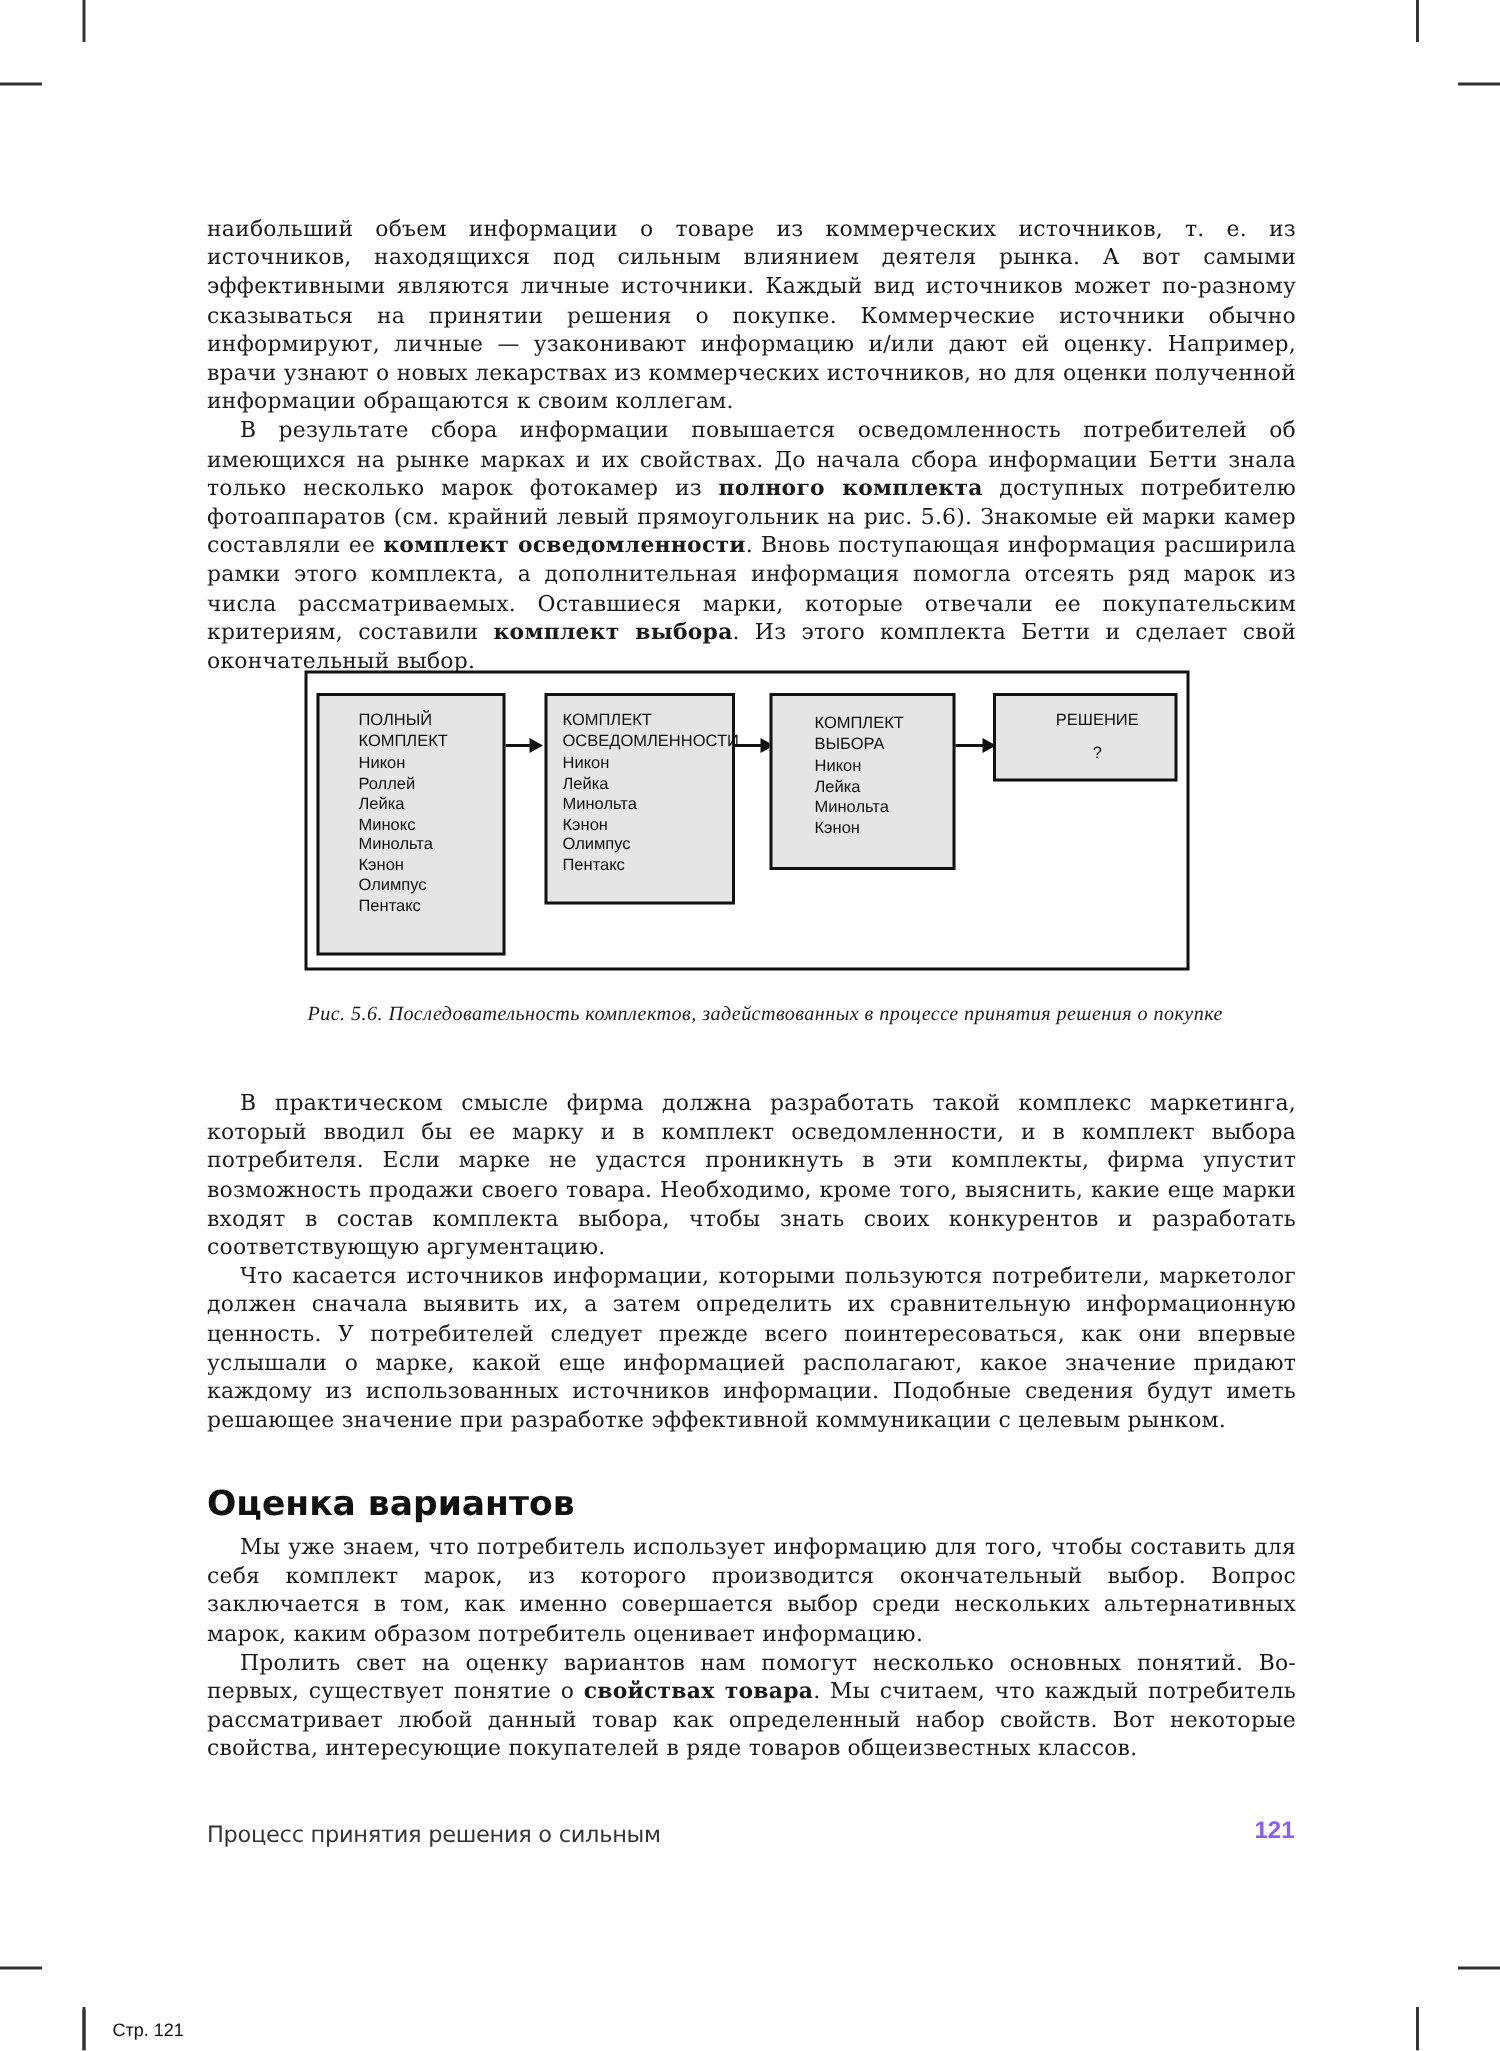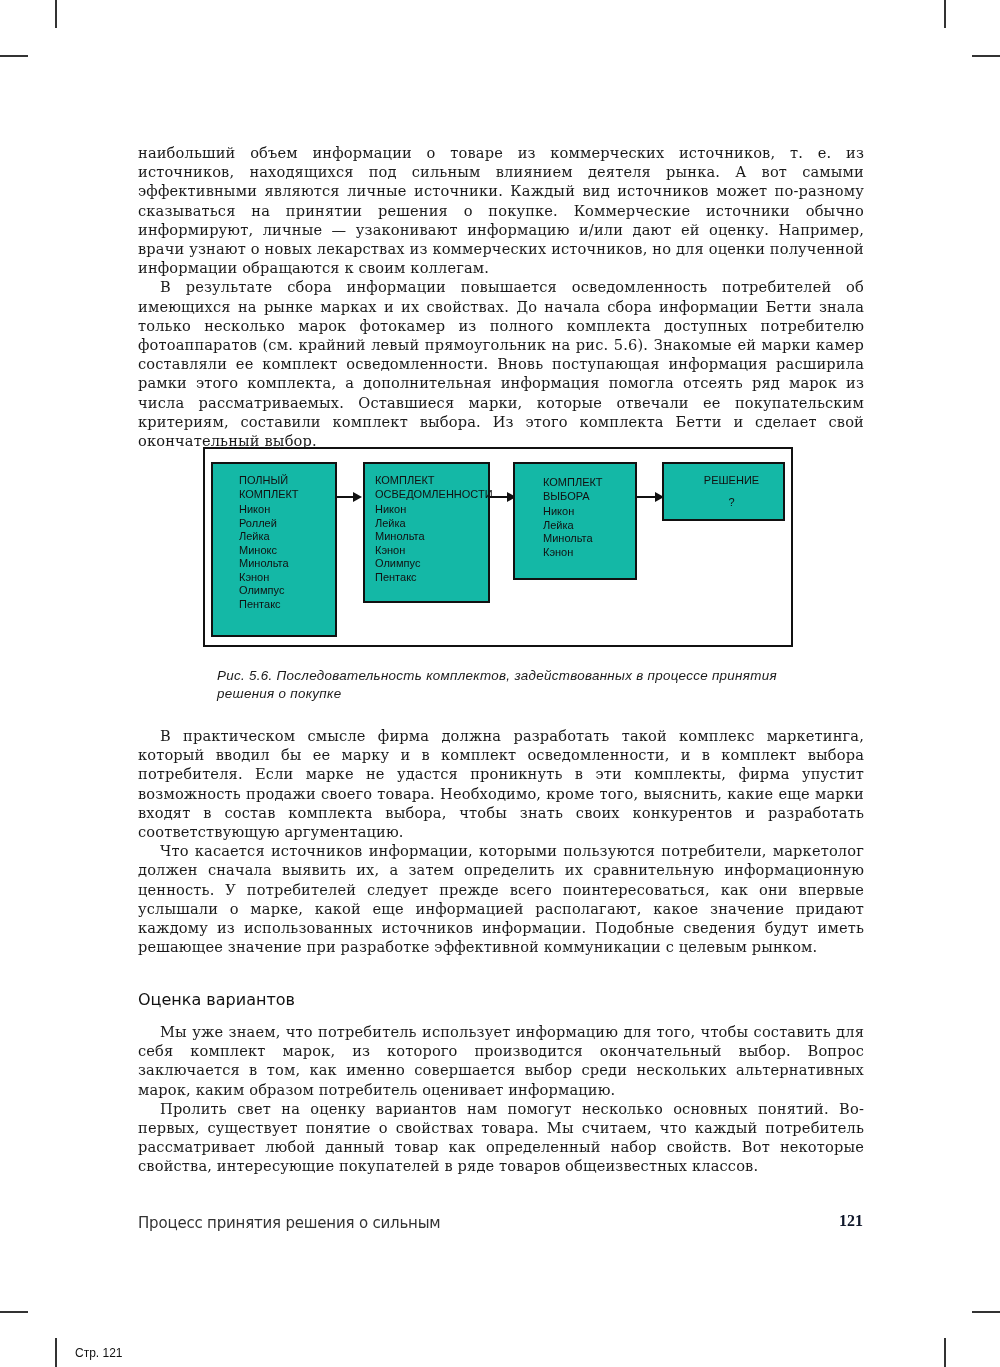--- a/index.html
+++ b/index.html
@@ -10,51 +10,51 @@
   .crop.h { height: 1.5px; }
 
   .text-col {
     position: absolute; left: 138px; width: 726px;
     font-family: "DejaVu Serif", "Liberation Serif", serif;
     font-size: 14.6px; line-height: 19.2px; letter-spacing: 0.15px;
     text-align: justify; hyphens: manual;
   }
   .text-col p { margin: 0; text-indent: 0; }
   .text-col p.indent { text-indent: 22px; }
-  .b { font-weight: normal; }
+  .b { font-weight: bold; }
 
   .section-heading {
     position: absolute; left: 138px; top: 990px;
     font-family: "DejaVu Sans", "Liberation Sans", sans-serif;
-    font-size: 16px; font-weight: normal; color: #111;
+    font-size: 23px; font-weight: bold; color: #111;
   }
 
   
   .fig-frame { position: absolute; left: 203px; top: 447px; width: 590px; height: 200px; border: 2px solid #111; box-sizing: border-box; }
-  .box { position: absolute; border: 2px solid #111; box-sizing: border-box; background: #14b8a6;
+  .box { position: absolute; border: 2px solid #111; box-sizing: border-box; background: #e5e5e5;
          font-family: "Liberation Sans", "DejaVu Sans", sans-serif; font-size: 11px; line-height: 13.5px; color: #111; }
   .box .title { text-transform: none; }
   .box .items { margin-top: 2px; }
   .box .items div { white-space: nowrap; }
   .arrow { position: absolute; height: 2px; background: #111; }
   .arrow::after { content: ""; position: absolute; right: -2px; top: -4px; border-left: 9px solid #111; border-top: 5px solid transparent; border-bottom: 5px solid transparent; }
 
   .caption {
-    position: absolute; left: 217px; top: 667px; width: 620px;
-    font-family: Liberation Sans, sans-serif; font-style: italic;
+    position: absolute; left: 205px; top: 667px; width: 620px;
+    font-family: Liberation Serif, serif; font-style: italic;
     font-size: 13.4px; line-height: 18px; letter-spacing: 0.3px;
   }
 
   .footer-left {
     position: absolute; left: 138px; top: 1214px;
     font-family: "DejaVu Sans", "Liberation Sans", sans-serif; font-size: 15px; color: #333; letter-spacing: -0.2px;
   }
   .footer-page {
     position: absolute; right: 137px; top: 1212px;
-    font-family: Liberation Serif, serif; font-size: 16px; font-weight: bold; color: #0f172a;
+    font-family: Liberation Sans, sans-serif; font-size: 16px; font-weight: bold; color: #8b5cf6;
   }
   .page-stamp {
     position: absolute; left: 75px; top: 1346px;
     font-family: "Liberation Sans", "DejaVu Sans", sans-serif; font-size: 12px; color: #111;
   }
 </style>
 </head>
 <body>
 
 <div class="crop v" style="left:55px; top:0; height:28px;"></div>

